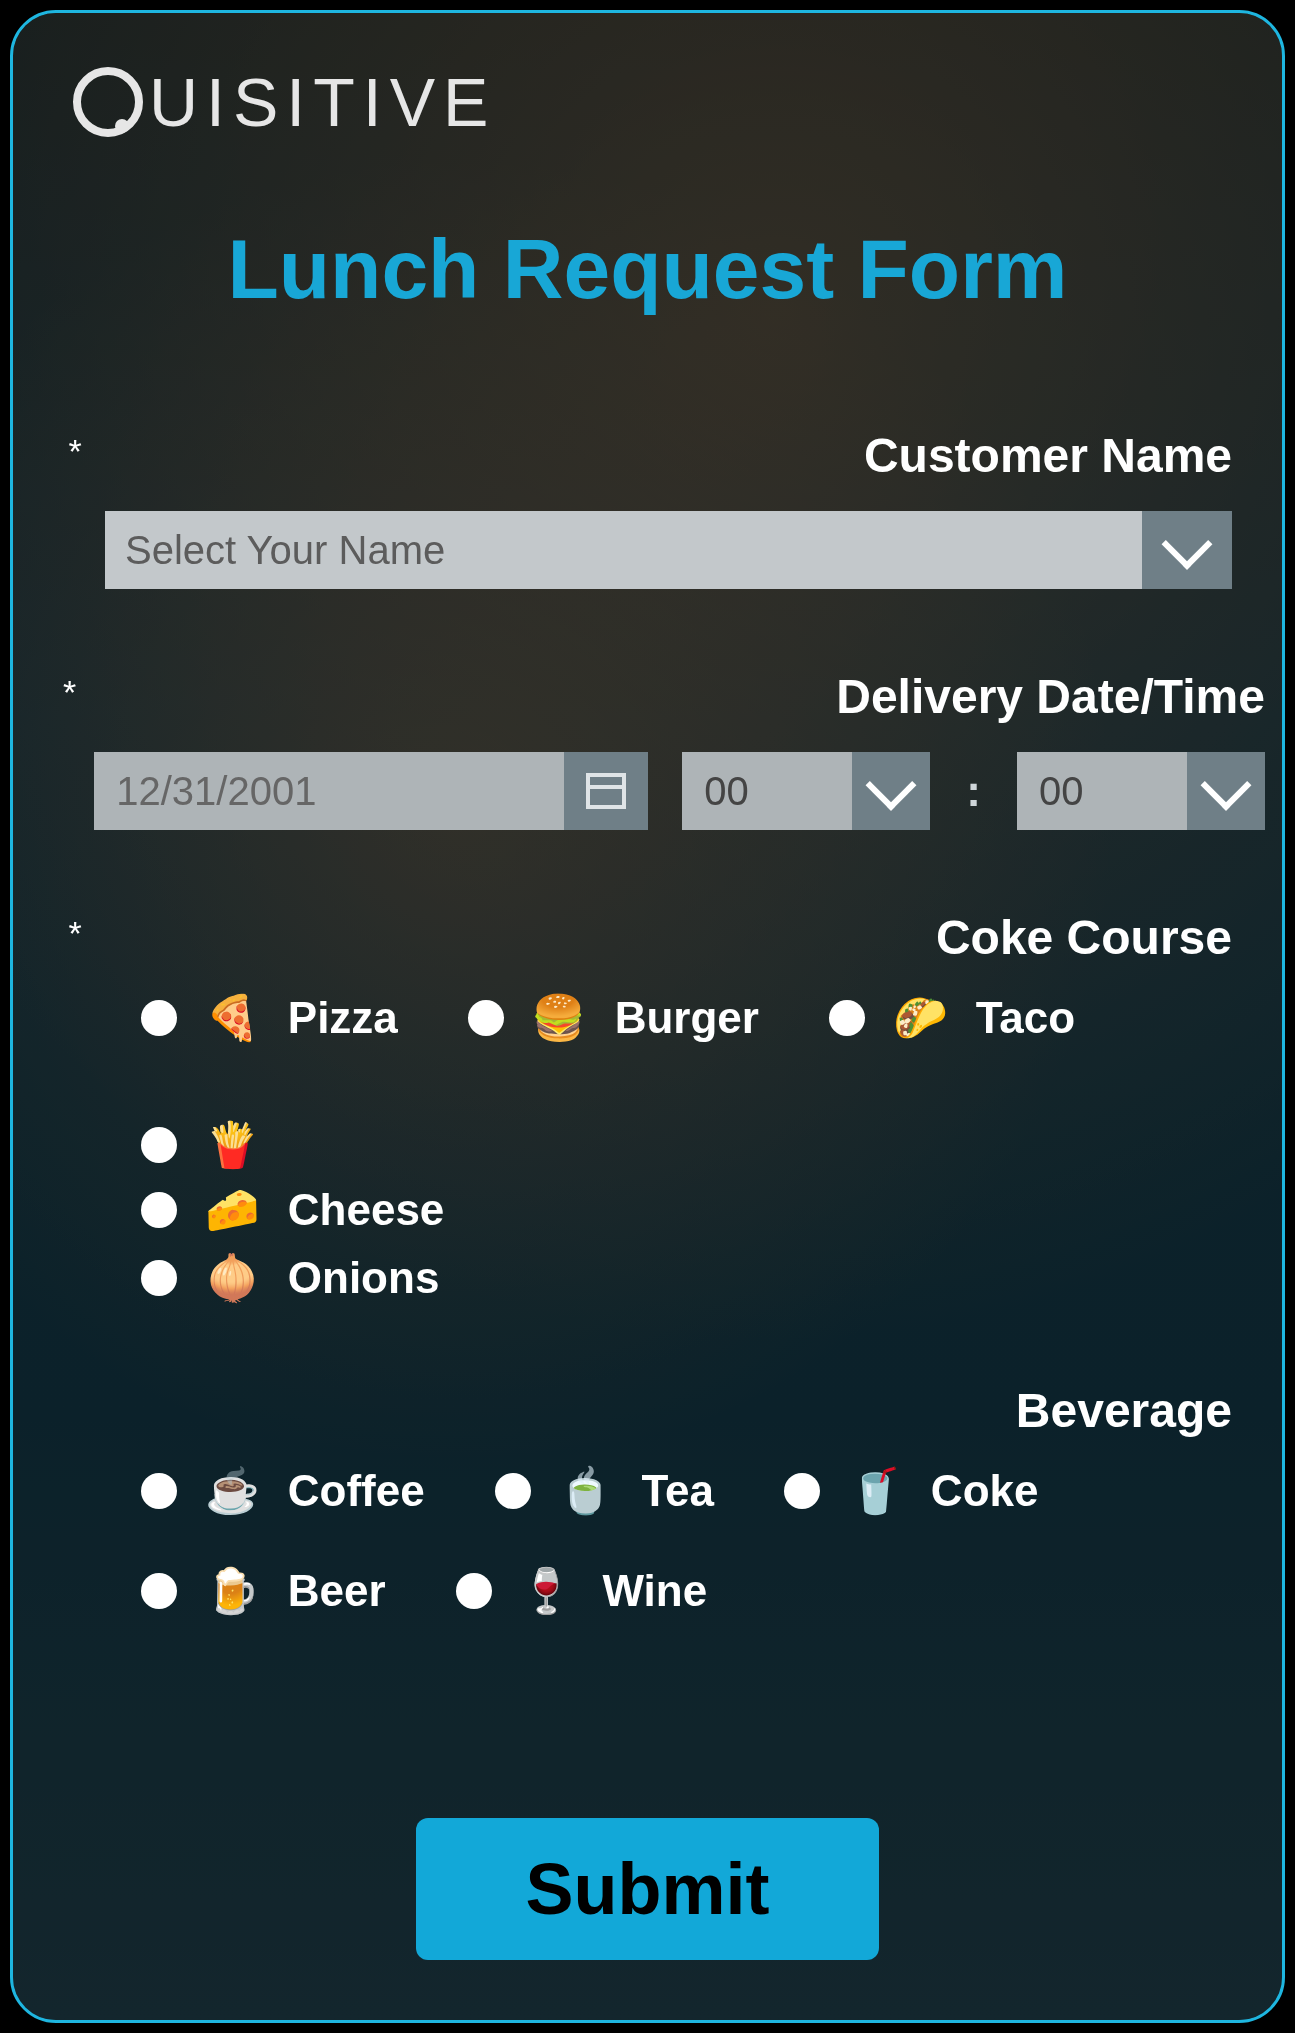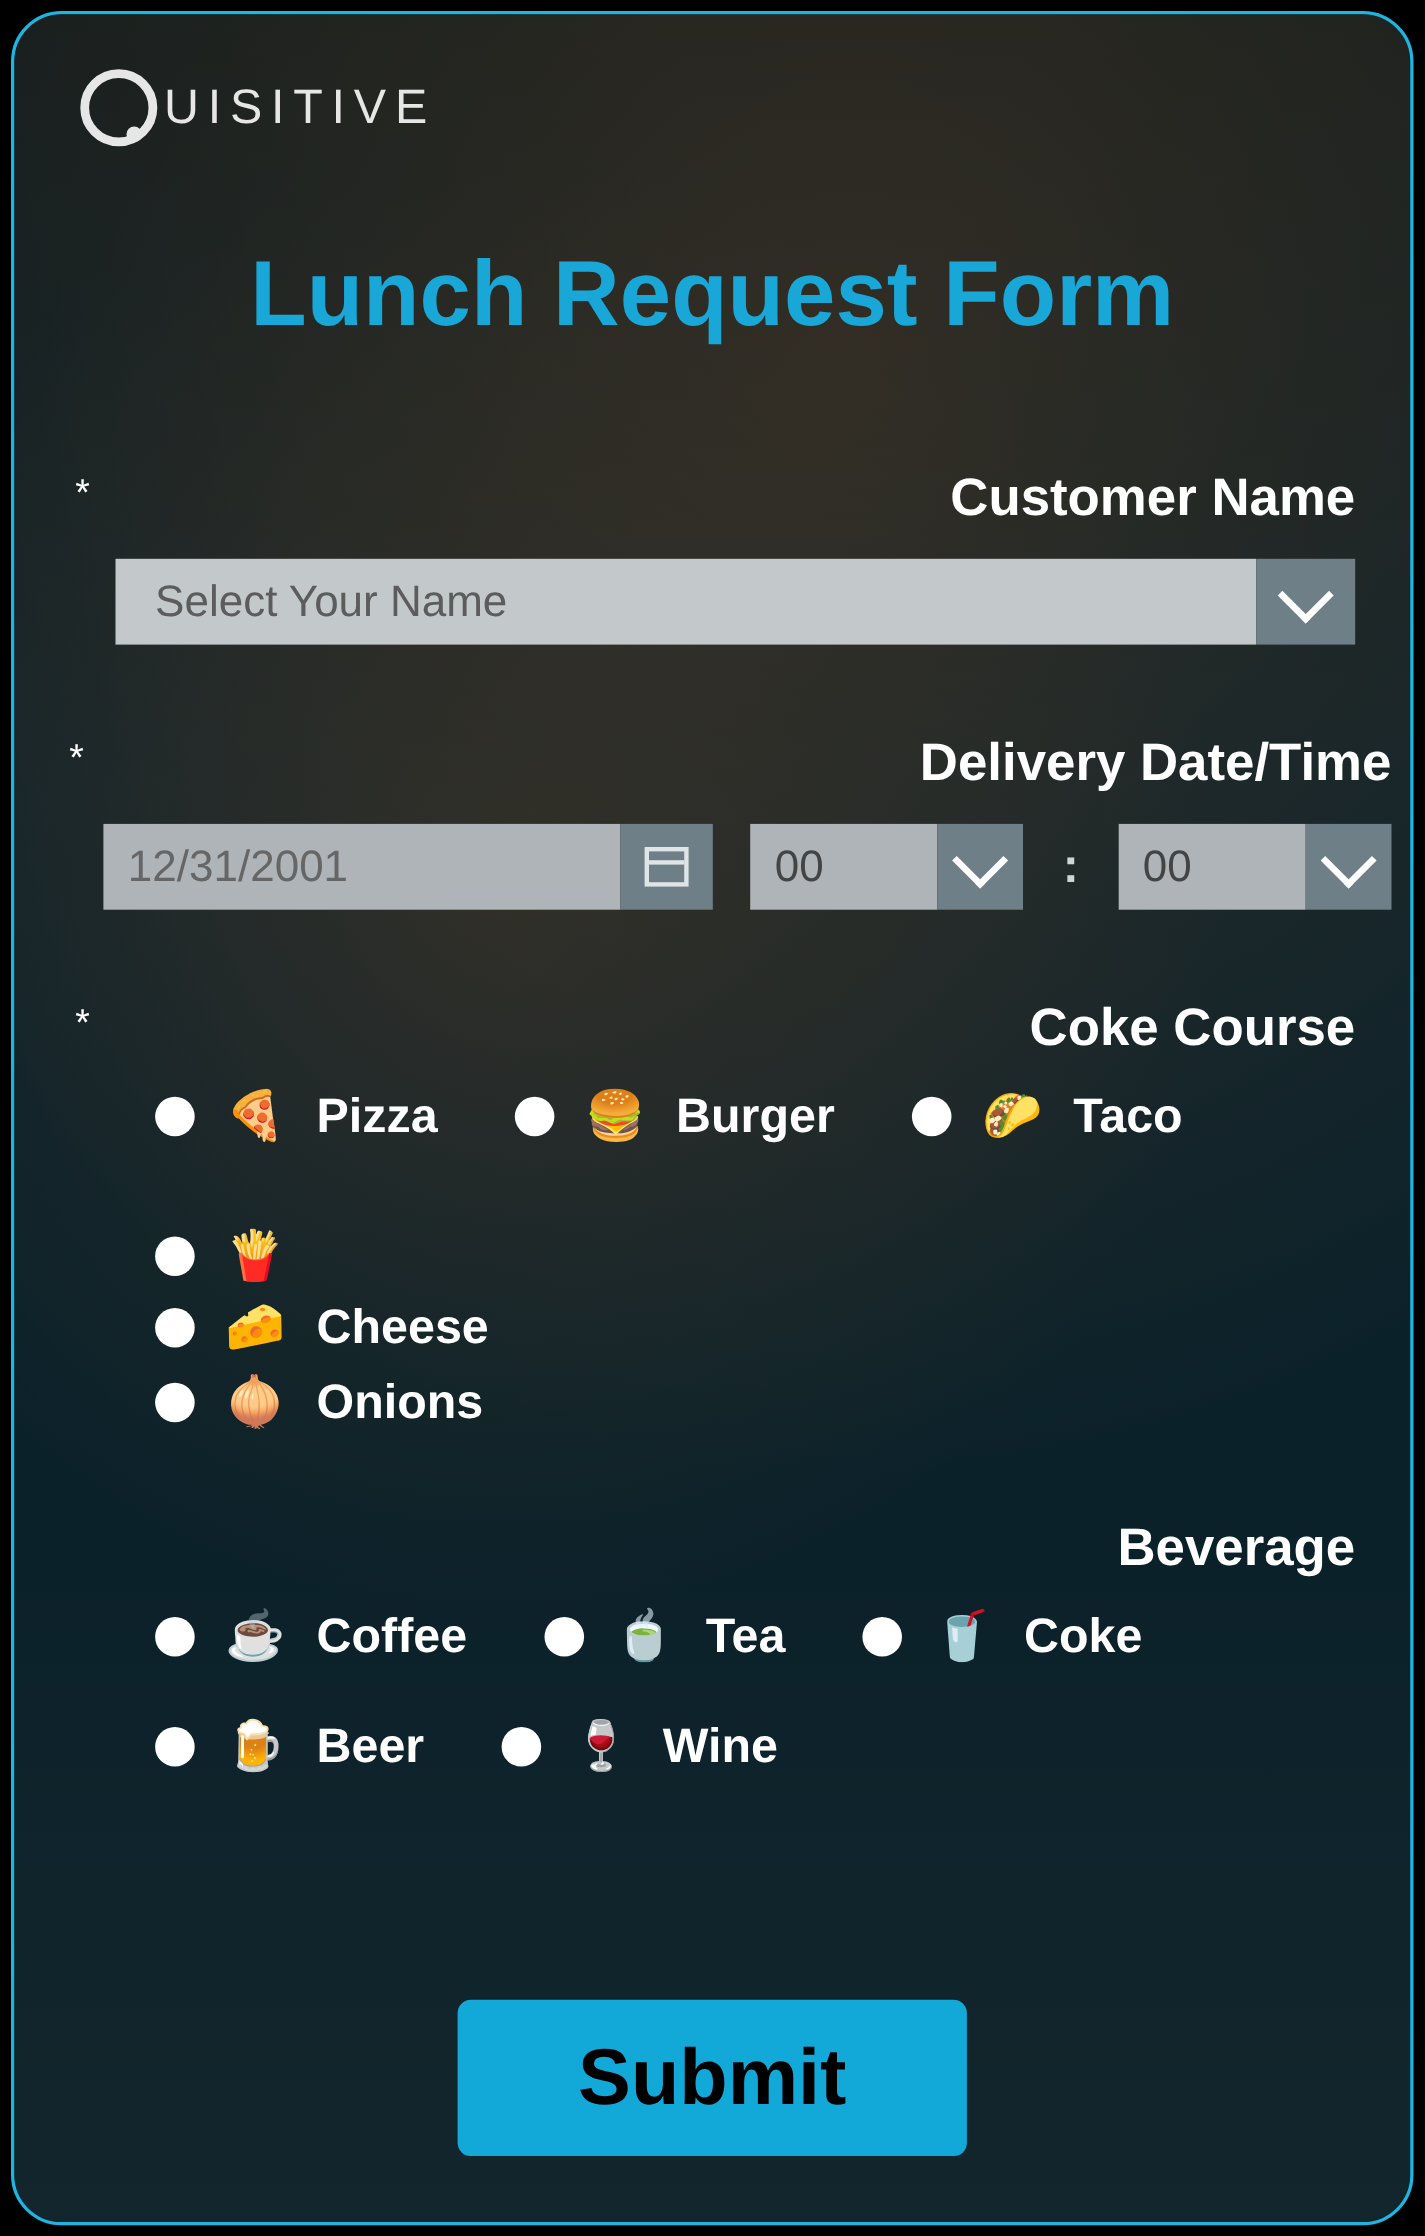--- a/index.html
+++ b/index.html
@@ -28,21 +28,21 @@
     inset: 0;
     background: rgba(10,30,38,0.45);
     pointer-events: none;
   }
   .content {
     position: relative;
     padding: 40px 50px 60px 50px;
     height: 100%;
   }
   .logo {
-    font-size: 44px;
+    font-size: 68px;
     letter-spacing: 8px;
     font-weight: 500;
     color: #e6e6e6;
     margin: 10px 0 0 10px;
     display: inline-flex;
     align-items: center;
     gap: 0;
   }
   .logo .q {
     display: inline-block;
@@ -91,21 +91,21 @@
     display: flex;
     height: 78px;
     font-size: 40px;
     color: #5c5c5c;
   }
   .select-main {
     flex: 1;
     background: #c3c8cb;
     display: flex;
     align-items: center;
-    padding: 0 36px;
+    padding: 0 20px;
   }
   .select-arrow {
     width: 90px;
     background: #6f7f87;
     display: flex;
     align-items: center;
     justify-content: center;
   }
   .chev {
     width: 36px; height: 36px;

